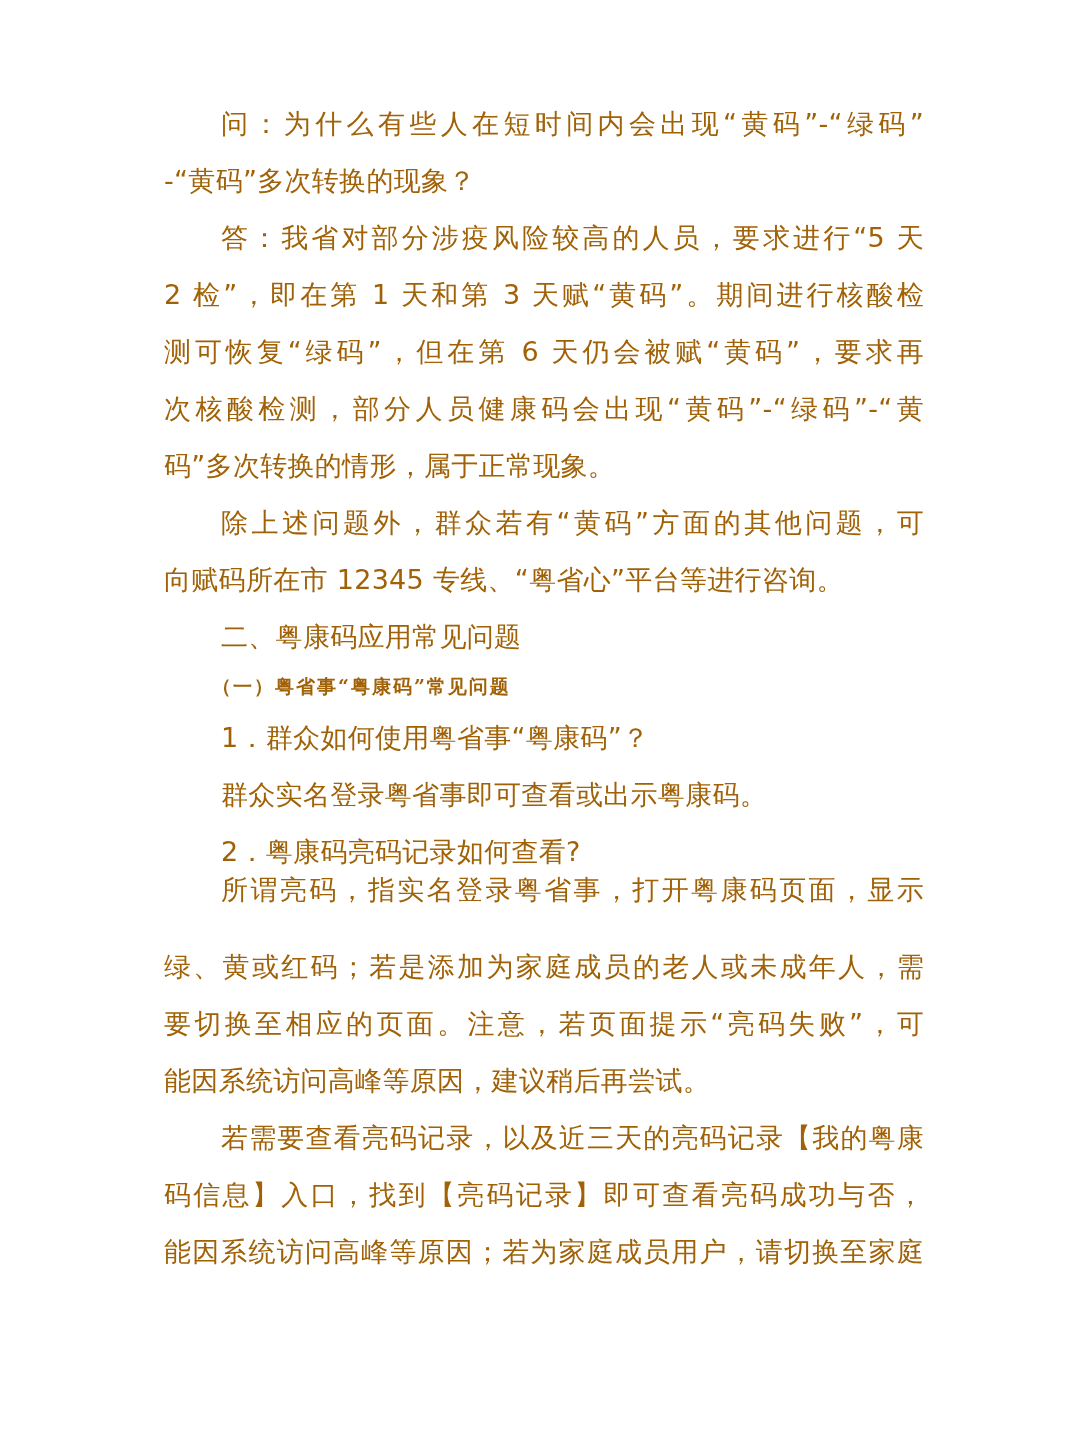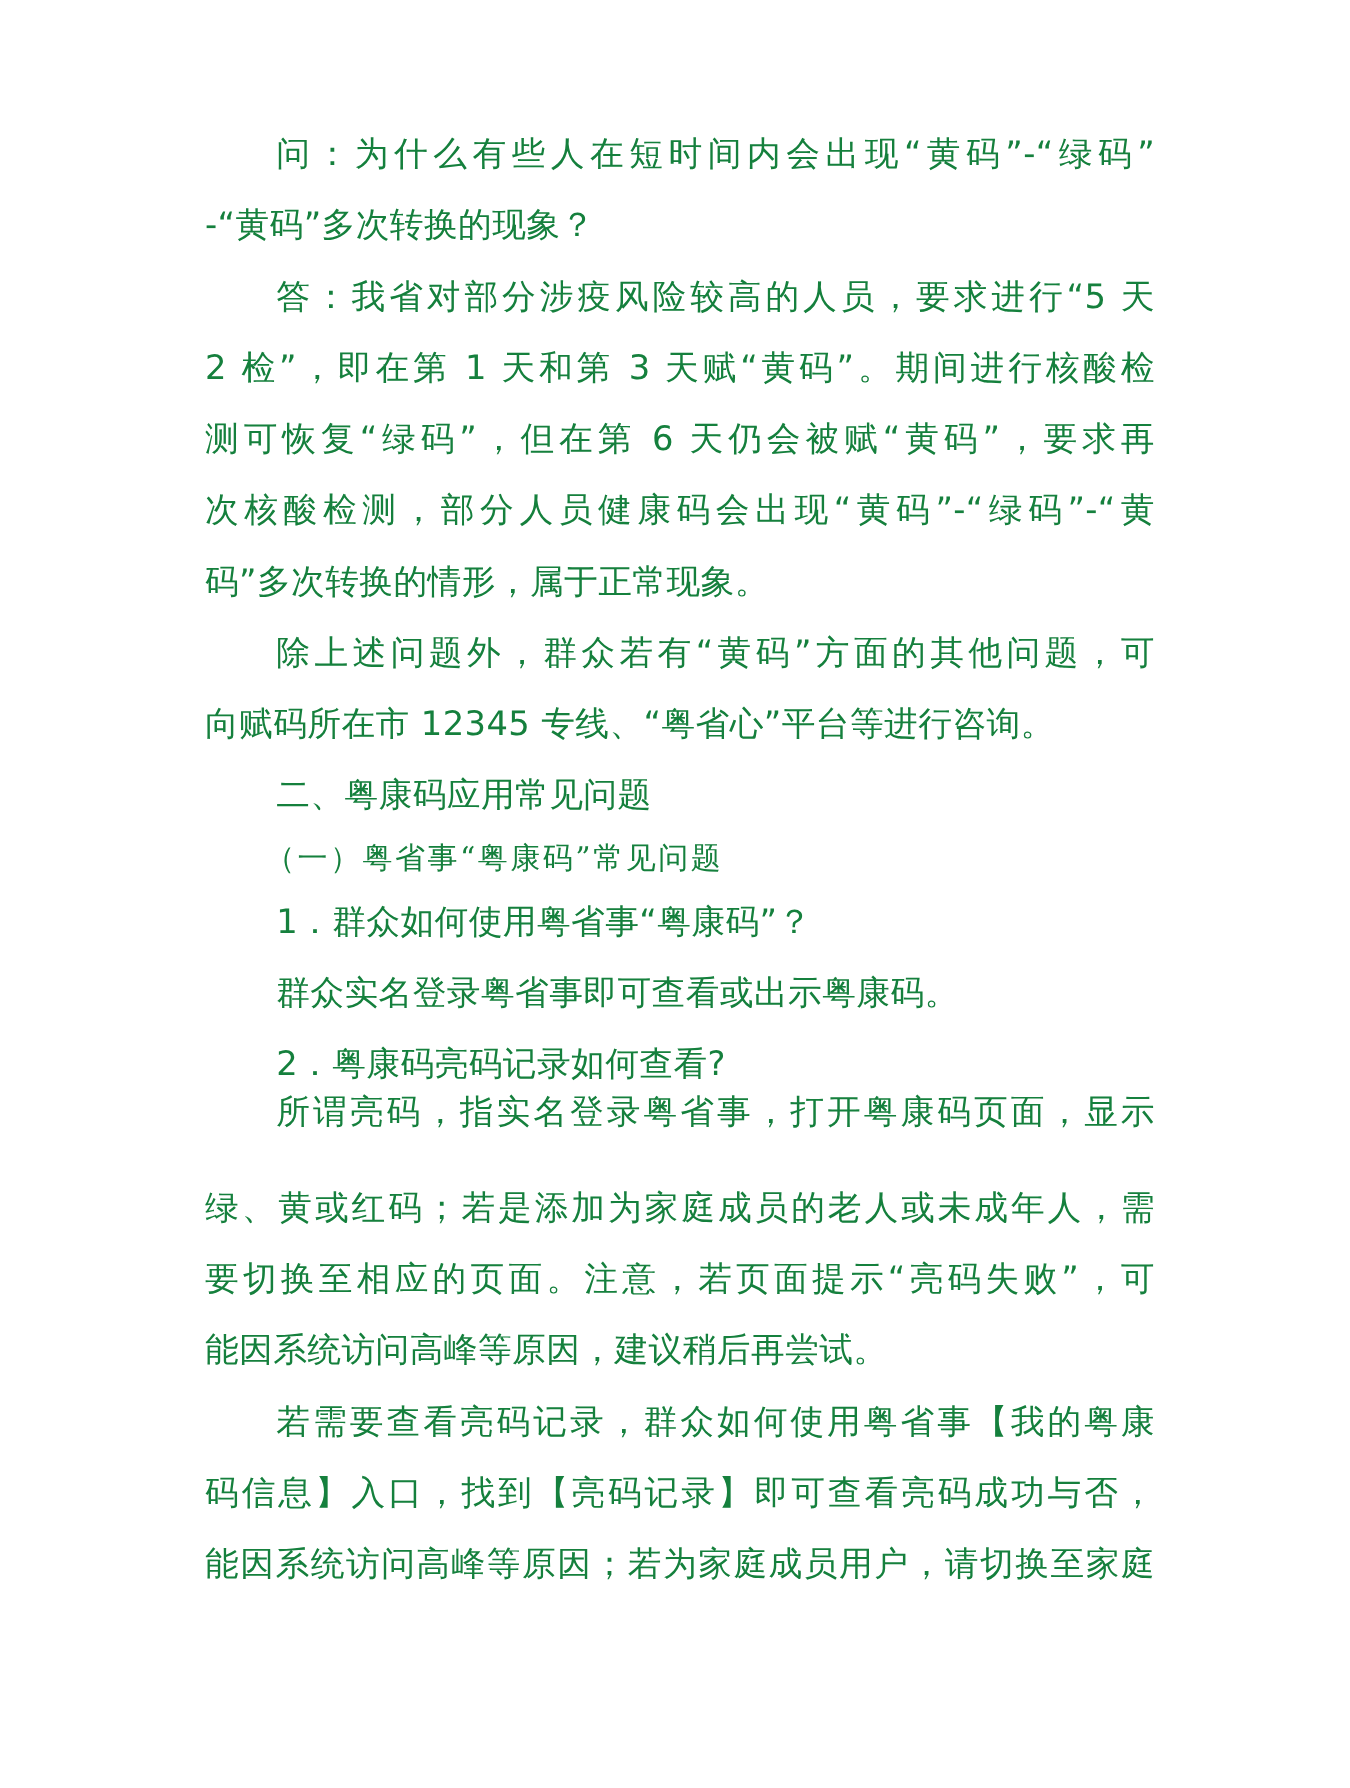--- a/index.html
+++ b/index.html
@@ -24,31 +24,31 @@
     }
     .line {
       position: absolute;
       left: 164px;
       width: 760px;
       font-size: 27px;
       line-height: 40px;
       height: 40px;
       white-space: nowrap;
       letter-spacing: 0.3px;
-      color: #15803d;
+      color: #a16207;
     }
     .line.justify {
       text-align: justify;
       text-align-last: justify;
     }
     .indent { left: 221px; width: 703px; }
     .heading-bold {
       font-family: "DejaVu Serif", "Liberation Serif", serif;
-      font-weight: normal;
-      font-size: 24px;
+      font-weight: bold;
+      font-size: 19px;
       letter-spacing: 2px;
       left: 212px;
     }
   </style>
 </head>
 <body>
 
 <div class="page">
 
   <div class="line indent justify" style="top:104px">问：为什么有些人在短时间内会出现“黄码”-“绿码”</div>
@@ -69,17 +69,17 @@
   <div class="line indent" style="top:718px">1．群众如何使用粤省事“粤康码”？</div>
   <div class="line indent" style="top:775px">群众实名登录粤省事即可查看或出示粤康码。</div>
 
   <div class="line indent" style="top:832px">2．粤康码亮码记录如何查看?</div>
 
   <div class="line indent justify" style="top:870px">所谓亮码，指实名登录粤省事，打开粤康码页面，显示</div>
   <div class="line justify" style="top:947px">绿、黄或红码；若是添加为家庭成员的老人或未成年人，需</div>
   <div class="line justify" style="top:1004px">要切换至相应的页面。注意，若页面提示“亮码失败”，可</div>
   <div class="line" style="top:1061px">能因系统访问高峰等原因，建议稍后再尝试。</div>
 
-  <div class="line indent justify" style="top:1118px">若需要查看亮码记录，群众如何使用粤省事【我的粤康</div>
+  <div class="line indent justify" style="top:1118px">若需要查看亮码记录，以及近三天的亮码记录【我的粤康</div>
   <div class="line justify" style="top:1175px">码信息】入口，找到【亮码记录】即可查看亮码成功与否，</div>
   <div class="line justify" style="top:1232px">能因系统访问高峰等原因；若为家庭成员用户，请切换至家庭</div>
 
 </div>
 
 </body></html>

